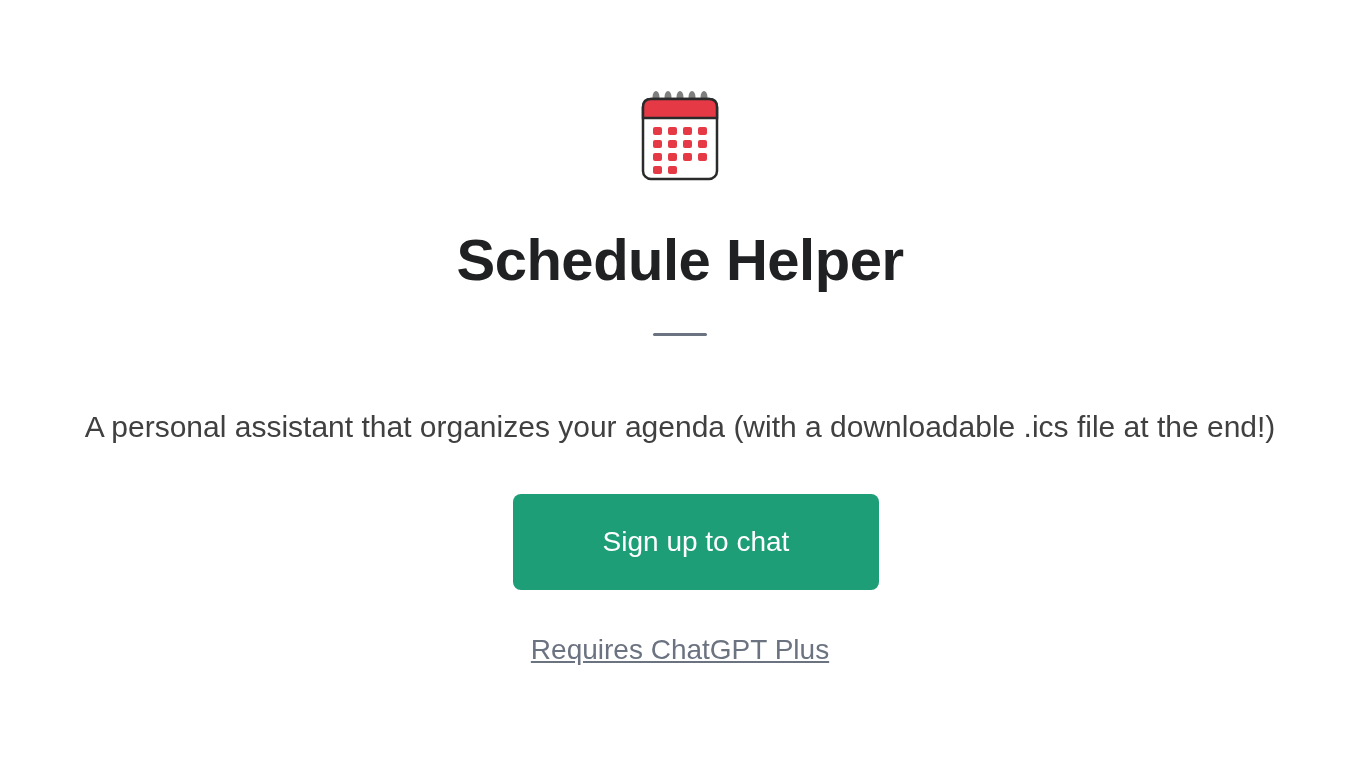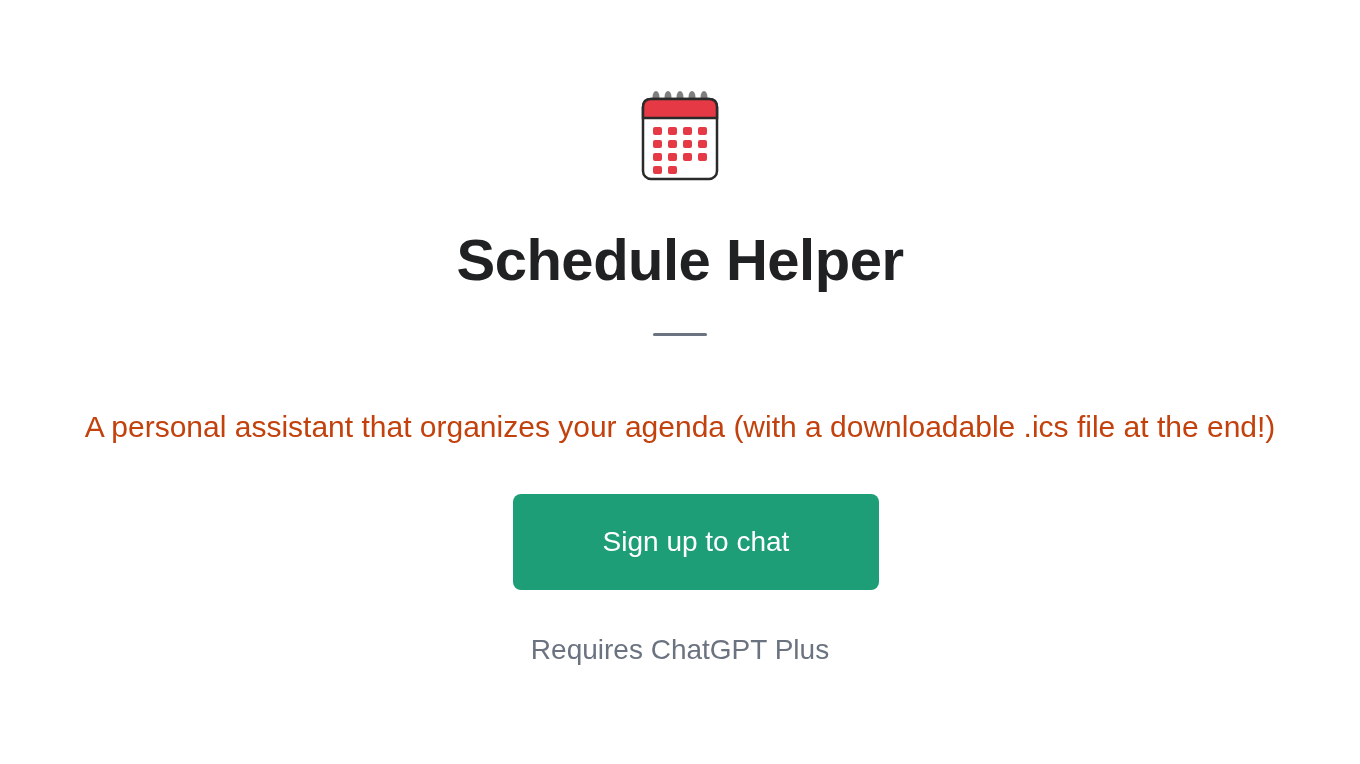--- a/index.html
+++ b/index.html
@@ -35,21 +35,21 @@
     .divider {
       width: 54px;
       height: 3px;
       background: #6b7280;
       border-radius: 2px;
       margin-top: 40px;
       margin-bottom: 74px;
     }
     .description {
       font-size: 30px;
-      color: #c2410c;
+      color: #404040;
       text-align: center;
       font-weight: 400;
       margin-bottom: 50px;
       padding: 0 20px;
     }
     .signup-btn {
       background: #1e9e76;
       color: #ffffff;
       border: none;
       font-size: 28px;
@@ -57,20 +57,21 @@
       padding: 32px 90px;
       border-radius: 8px;
       cursor: pointer;
       margin-bottom: 44px;
       margin-left: 32px;
     }
     .requires {
       font-size: 28px;
       color: #6b7280;
       text-align: right;
+      text-decoration: underline;
     }
   </style>
 </head>
 <body>
 
 <div class="icon-wrap">
   <svg width="90" height="94" viewBox="0 0 90 94">
 
     <g fill="#807f7f">
       <ellipse cx="21" cy="6" rx="3.5" ry="6"></ellipse>

